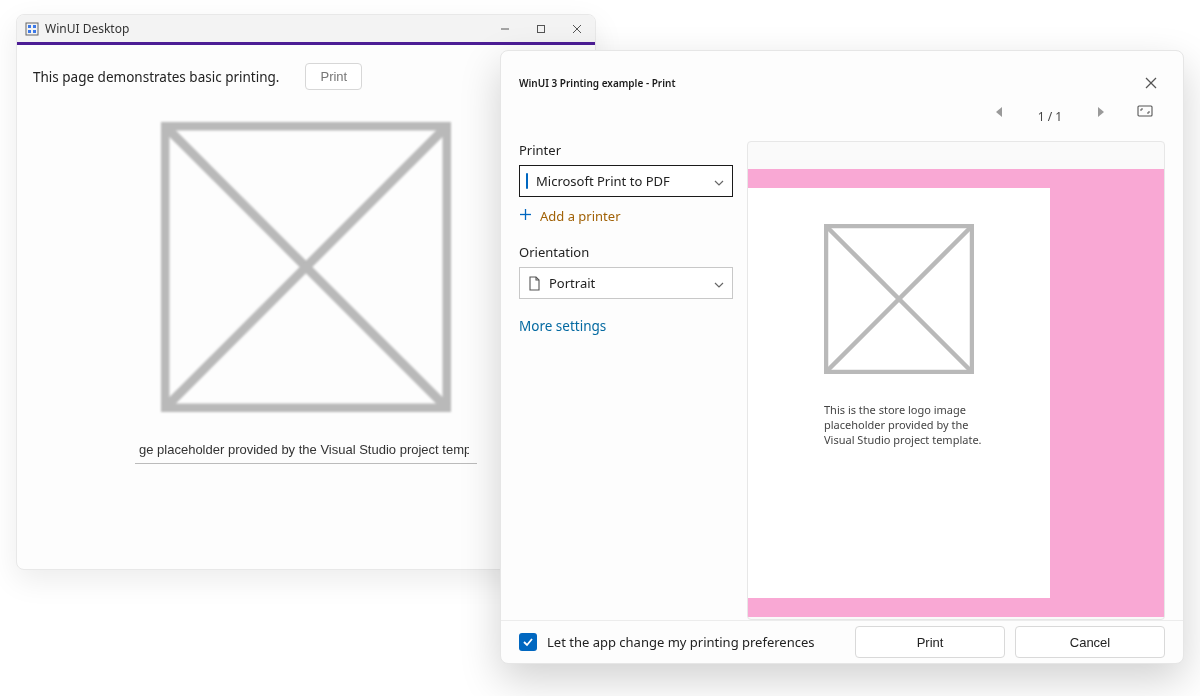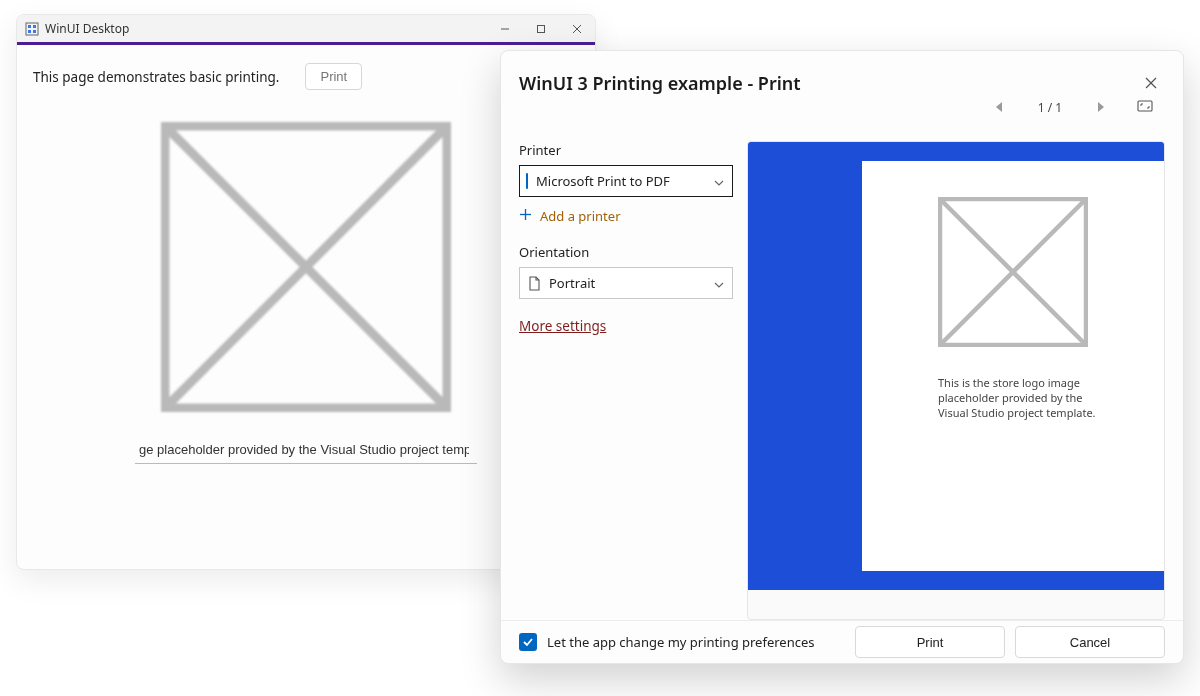--- a/index.html
+++ b/index.html
@@ -97,40 +97,40 @@
     border-radius: 8px;
     box-shadow: 0 16px 40px rgba(0,0,0,0.18);
     display: flex;
     flex-direction: column;
   }
   .dlg-header {
     display: flex;
     align-items: center;
     padding: 18px 18px 10px 18px;
   }
-  .dlg-title { font-size: 18px; font-weight: 600; color: #1b1b1b; flex: 1; }
+  .dlg-title { font-size: 10px; font-weight: 600; color: #1b1b1b; flex: 1; }
   .dlg-close {
     width: 28px; height: 28px;
     display: flex; align-items: center; justify-content: center;
     color: #555;
   }
   .dlg-nav {
     display: flex;
     align-items: center;
     justify-content: flex-end;
     gap: 28px;
     padding: 0 30px 2px 18px;
     color: #444;
     font-size: 12px;
     position: absolute;
     right: 0;
     top: 48px;
   }
   .dlg-nav .nav-arrow { color: #888; width: 16px; text-align:center; }
-  .dlg-nav .page-indicator { width: 30px; text-align: center; }
+  .dlg-nav .page-indicator { width: 30px; text-align: center; margin-top: 9px; }
   .dlg-nav .layout-icon { color: #555; }
 
   .dlg-body {
     flex: 1;
     display: flex;
     padding: 0 18px 0 18px;
     gap: 8px;
     margin-top: 34px;
   }
   .settings-col { width: 220px; }
@@ -161,40 +161,41 @@
   .combo .combo-icon svg { display:block; }
   .combo .chev { margin-left: auto; color:#666; font-size:11px; }
   .link-row {
     display: flex; align-items: center;
     color: #a16207;
     font-size: 13px;
     margin-top: 10px;
   }
   .link-row .plus { margin-right: 8px; }
   .section-gap { height: 18px; }
-  .more-settings { color: #7f1d1d; font-size: 13.5px; margin-top: 18px; text-decoration: underline; }
+  .more-settings { color: #0369a1; font-size: 13.5px; margin-top: 18px; }
 
   .preview-col {
     flex: 1;
     border: 1px solid #e7e7e7;
     border-radius: 4px;
     background: #fafafa;
     display: flex;
     align-items: flex-start;
     justify-content: center;
     padding: 0;
     overflow: hidden;
   }
   .page-outer {
     width: 100%;
     height: 448px;
-    background: #1d4ed8;
-    display: flex;
-    align-items: center;
-    justify-content: flex-end;
+    background: #f9a8d4;
+    display: flex;
+    align-items: center;
+    justify-content: flex-start;
+    margin-top: 27px;
   }
   .page-inner {
     width: 302px;
     height: 410px;
     background: #fff;
   }
   .page-content {
     padding: 36px 30px 0 30px;
     font-size: 11px;
     color: #444;

